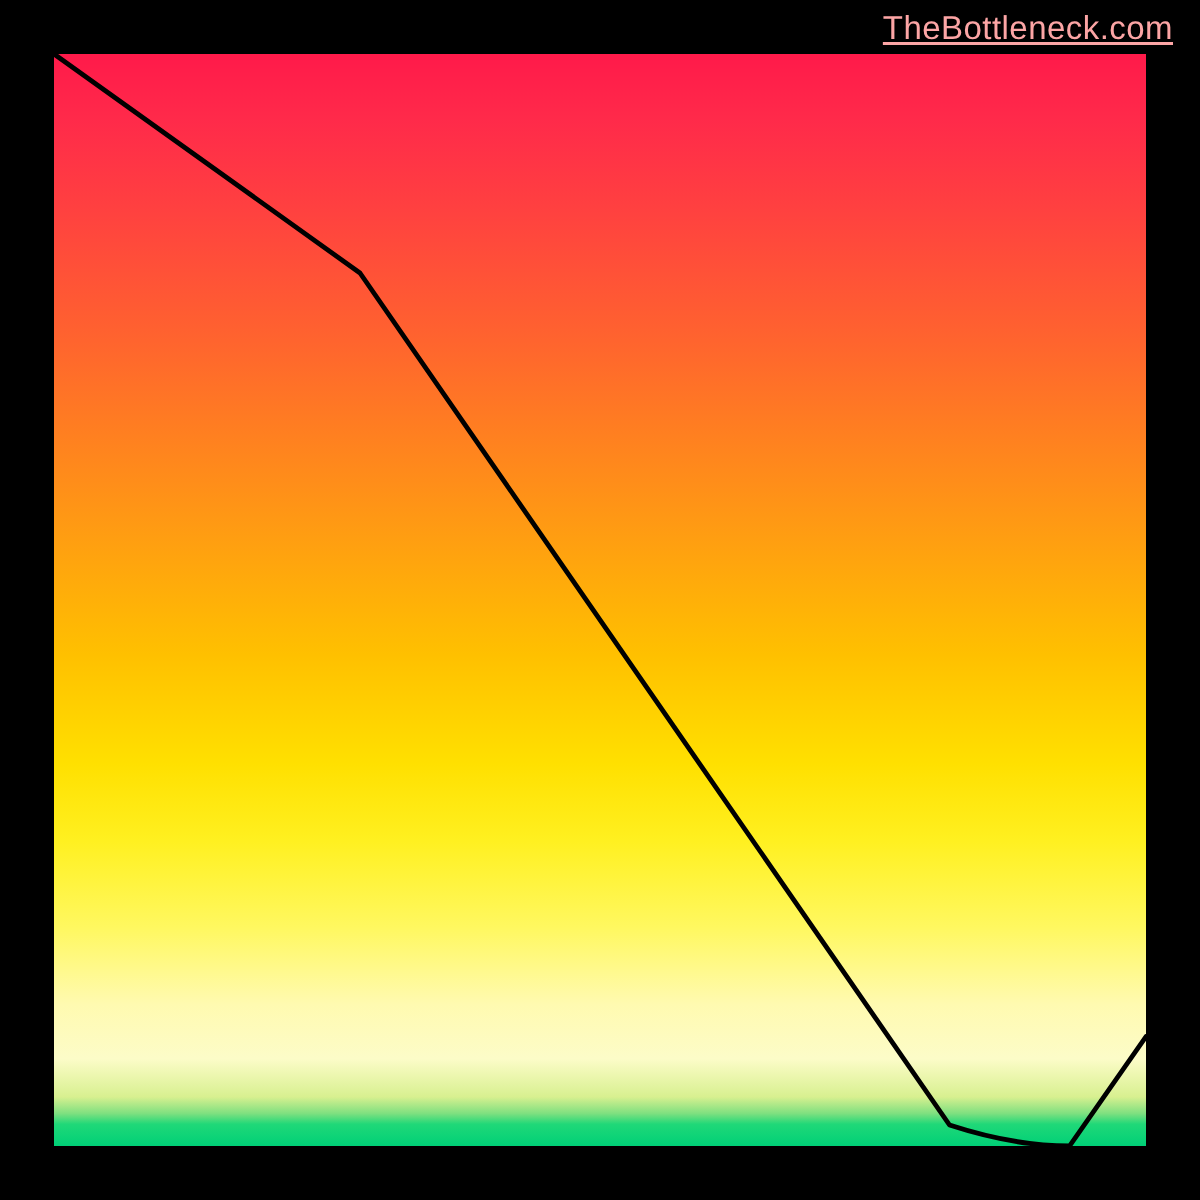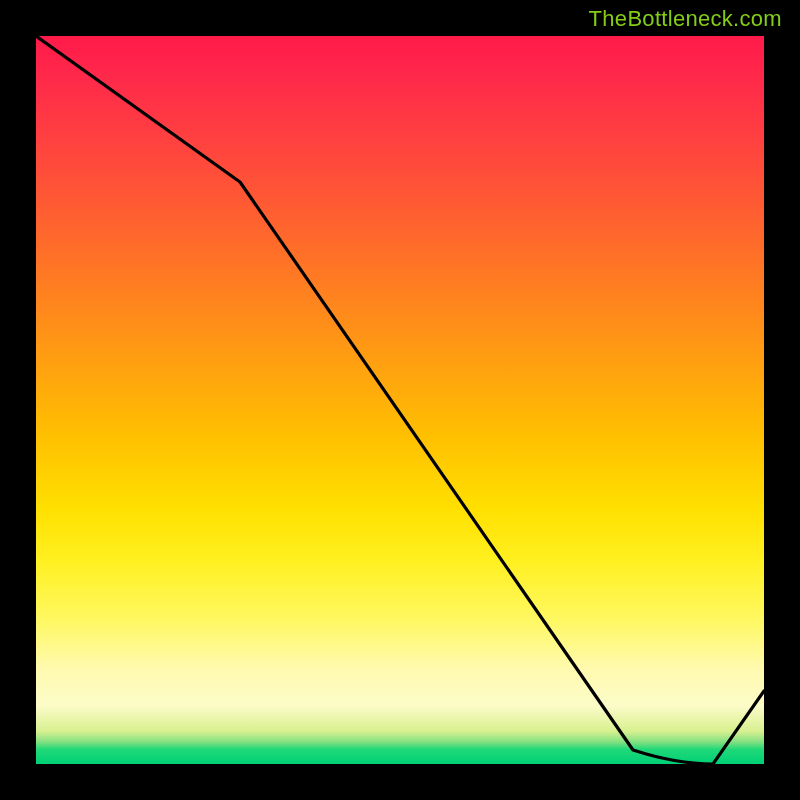--- a/index.html
+++ b/index.html
@@ -8,24 +8,25 @@
     height: 800px;
     background: #000;
     position: relative;
     overflow: hidden;
     font-family: Arial, sans-serif;
   }
   .attribution {
     position: absolute;
     top: 6px;
     right: 18px;
-    color: #84cc16;
+    color: #fca5a5;
     font-size: 22px;
     font-weight: 500;
     letter-spacing: 0.3px;
+    text-decoration: underline;
   }
   .plot-area {
     position: absolute;
     left: 36px;
     top: 36px;
     width: 728px;
     height: 728px;
     background: linear-gradient(to bottom,
       #ff1a4a 0%,
       #ff2a4a 6%,

